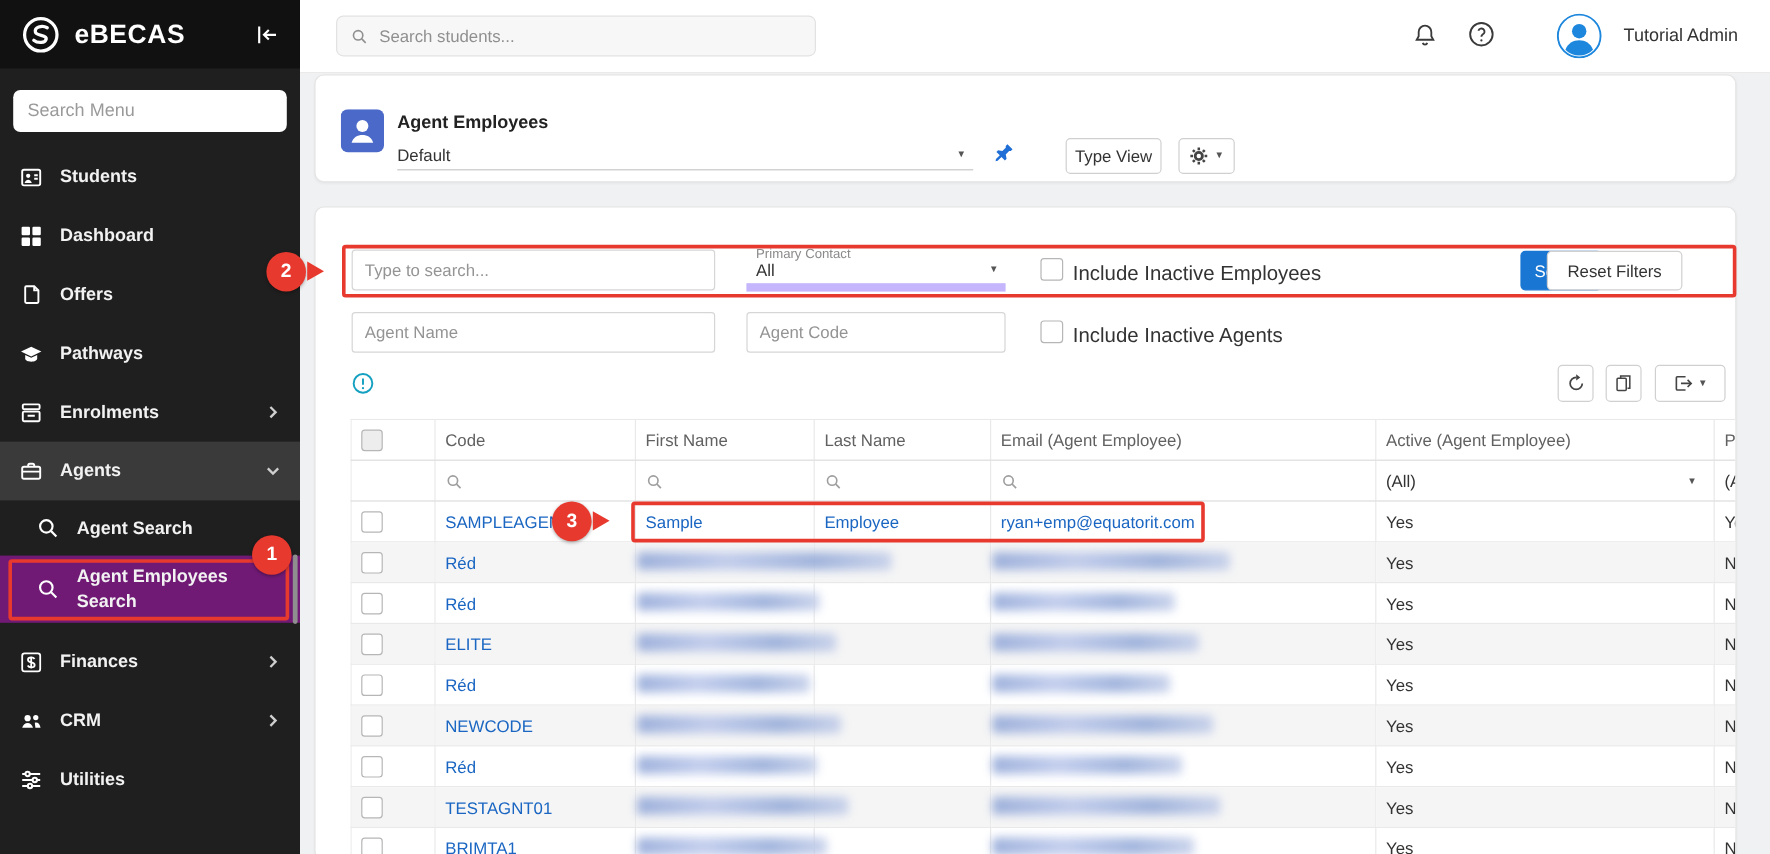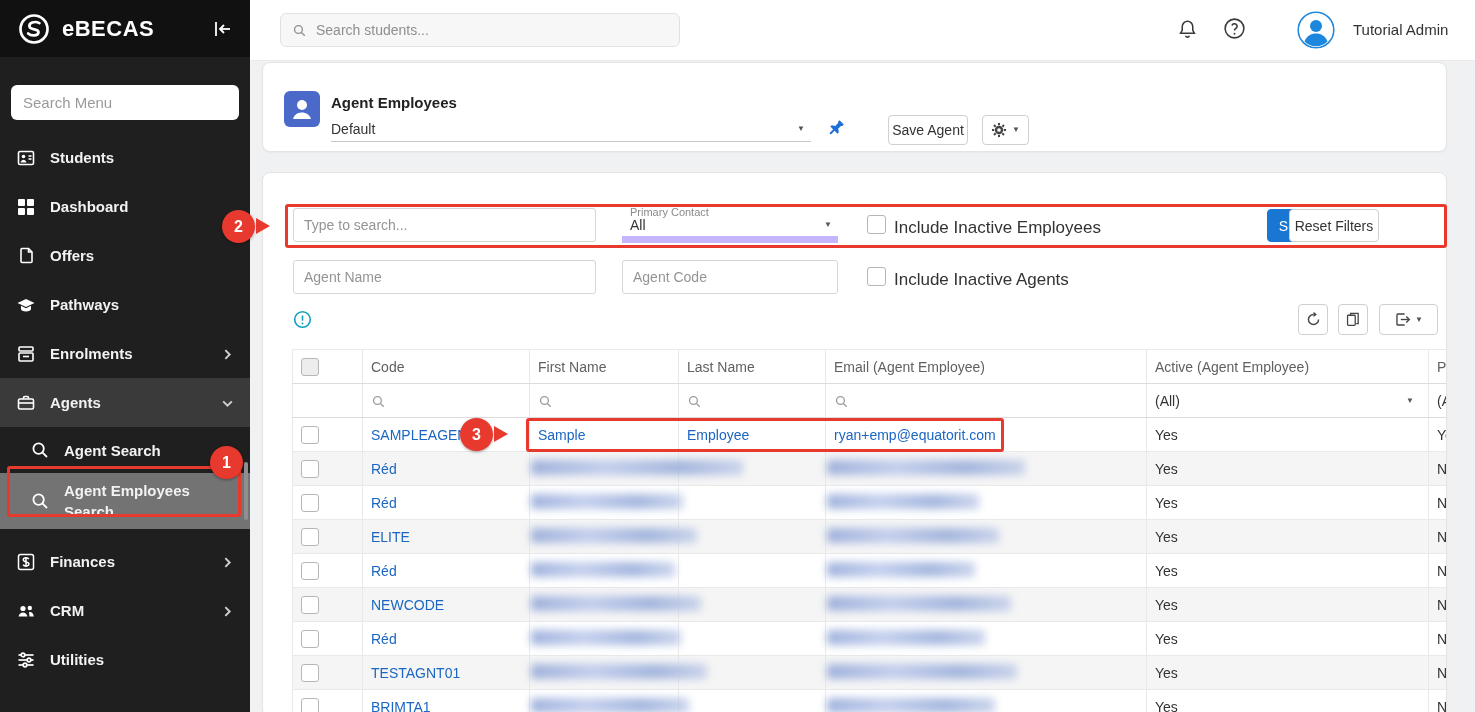--- a/index.html
+++ b/index.html
@@ -7,27 +7,27 @@
   .app{position:relative;width:1475px;height:712px;background:#f0f1f2;overflow:hidden}
 
   
   .sidebar{position:absolute;left:0;top:0;width:250px;height:712px;background:#1f1f1f;color:#fff;z-index:10}
   .logo-bar{height:57px;background:#111;display:flex;align-items:center;padding:0 16px;gap:10px}
   .logo-mark{width:36px;height:36px;flex:none}
   .logo-mark svg{width:100%;height:100%}
   .logo-text{font-size:22px;font-weight:700;letter-spacing:.5px}
   .collapse{margin-left:auto;width:22px;height:22px;cursor:pointer}
   .collapse svg{width:100%;height:100%}
-  .menu-search{padding:28px 11px 13px}
+  .menu-search{padding:18px 11px 13px}
   .menu-search input{width:100%;height:35px;border:none;border-radius:6px;padding:0 12px;font-size:15px;font-family:inherit;background:#fff;color:#333;outline:none}
   .menu-search input::placeholder{color:#9a9a9a}
   .nav-item{display:flex;align-items:center;gap:14px;padding:0 16px;min-height:49px;font-size:15px;font-weight:600;color:#f2f2f2;cursor:pointer}
   .nav-item.sub{padding-left:30px;min-height:46px}
   .nav-item.active{background:#3a3a3a}
-  .nav-item.selected{background:#737373;min-height:56px}
+  .nav-item.selected{background:#701a75;min-height:56px}
   .nav-item.gap{margin-top:8px}
   .nav-icon{width:20px;height:20px;flex:none;display:flex;color:#fff}
   .nav-icon svg{width:100%;height:100%}
   .nav-label{flex:1;line-height:1.4;white-space:normal}
   .chev{width:13px;height:13px;flex:none;color:#cfcfcf}
   .chev svg{width:100%;height:100%}
   .scroll-thumb{position:absolute;right:2px;top:462px;width:4px;height:58px;background:#8f8f8f;border-radius:2px;z-index:20;cursor:pointer}
 
   
   .topbar{position:absolute;left:250px;top:0;width:1225px;height:61px;background:#fff;border-bottom:1px solid #eaeaea;z-index:5}
@@ -72,21 +72,21 @@
   .pc-select{left:359px;top:32px;width:216px;height:38px;border-bottom:7px solid #c4b5fd;cursor:pointer}
   .pc-label{position:absolute;left:8px;top:1px;font-size:11px;color:#8a8a8a}
   .pc-value{position:absolute;left:8px;right:6px;bottom:3px;display:flex;justify-content:space-between;align-items:center;font-size:14px;color:#333}
   .cbx{display:inline-block;width:19px;height:19px;border:1px solid #b6b6b6;border-radius:3px;background:#fff;cursor:pointer}
   .cb1{left:604px;top:42px}
   .cb2{left:604px;top:94px}
   .cb-label{font-size:17px;color:#333}
   .l1{left:631px;top:45px}
   .l2{left:631px;top:97px}
   .search-btn{left:1004px;top:36px;width:68px;height:33px}
-  .reset-btn{left:1026px;top:36px;width:90px;height:33px}
+  .reset-btn{left:1026px;top:36px;width:113px;height:33px}
   .info{left:30px;top:137px;width:19px;height:19px;cursor:pointer}
   .info svg{width:100%;height:100%}
   .icon-btn{width:30px;height:31px;display:flex;align-items:center;justify-content:center;padding:0;gap:4px}
   .icon-btn svg{width:17px;height:17px}
   .refresh{left:1035px;top:131px}
   .colbtn{left:1075px;top:131px}
   .export{left:1116px;top:131px;width:59px}
   .export .exi{width:17px;height:17px;display:flex}
 
   
@@ -310,21 +310,21 @@
     <div class="vh-title">Agent Employees</div>
     <div class="vh-select">
       <span>Default</span>
       <span class="sel-caret">▼</span>
     </div>
     <span class="vh-pin"><svg viewBox="0 0 20 20" fill="#1f6fd6">
           <g transform="rotate(45 10 10)">
             <path d="M7 2h6v2l-1 1v4l3 2v2h-4v4.5l-1 1.5-1-1.5V13H5v-2l3-2V5L7 4z"></path>
           </g>
         </svg></span>
-    <button class="btn outline vh-save">Save Agent</button>
+    <button class="btn outline vh-save">Type View</button>
     <button class="btn outline vh-gear">
       <span class="gear">
           <svg viewBox="0 0 20 20" fill="#444">
             <circle cx="10" cy="10" r="5.2"></circle>
             <circle cx="10" cy="10" r="2.3" fill="#fff"></circle>
             <g stroke="#444" stroke-width="2.6">
               <line x1="10" y1="1.2" x2="10" y2="4"></line>
               <line x1="10" y1="16" x2="10" y2="18.8"></line>
               <line x1="1.2" y1="10" x2="4" y2="10"></line>
               <line x1="16" y1="10" x2="18.8" y2="10"></line>

